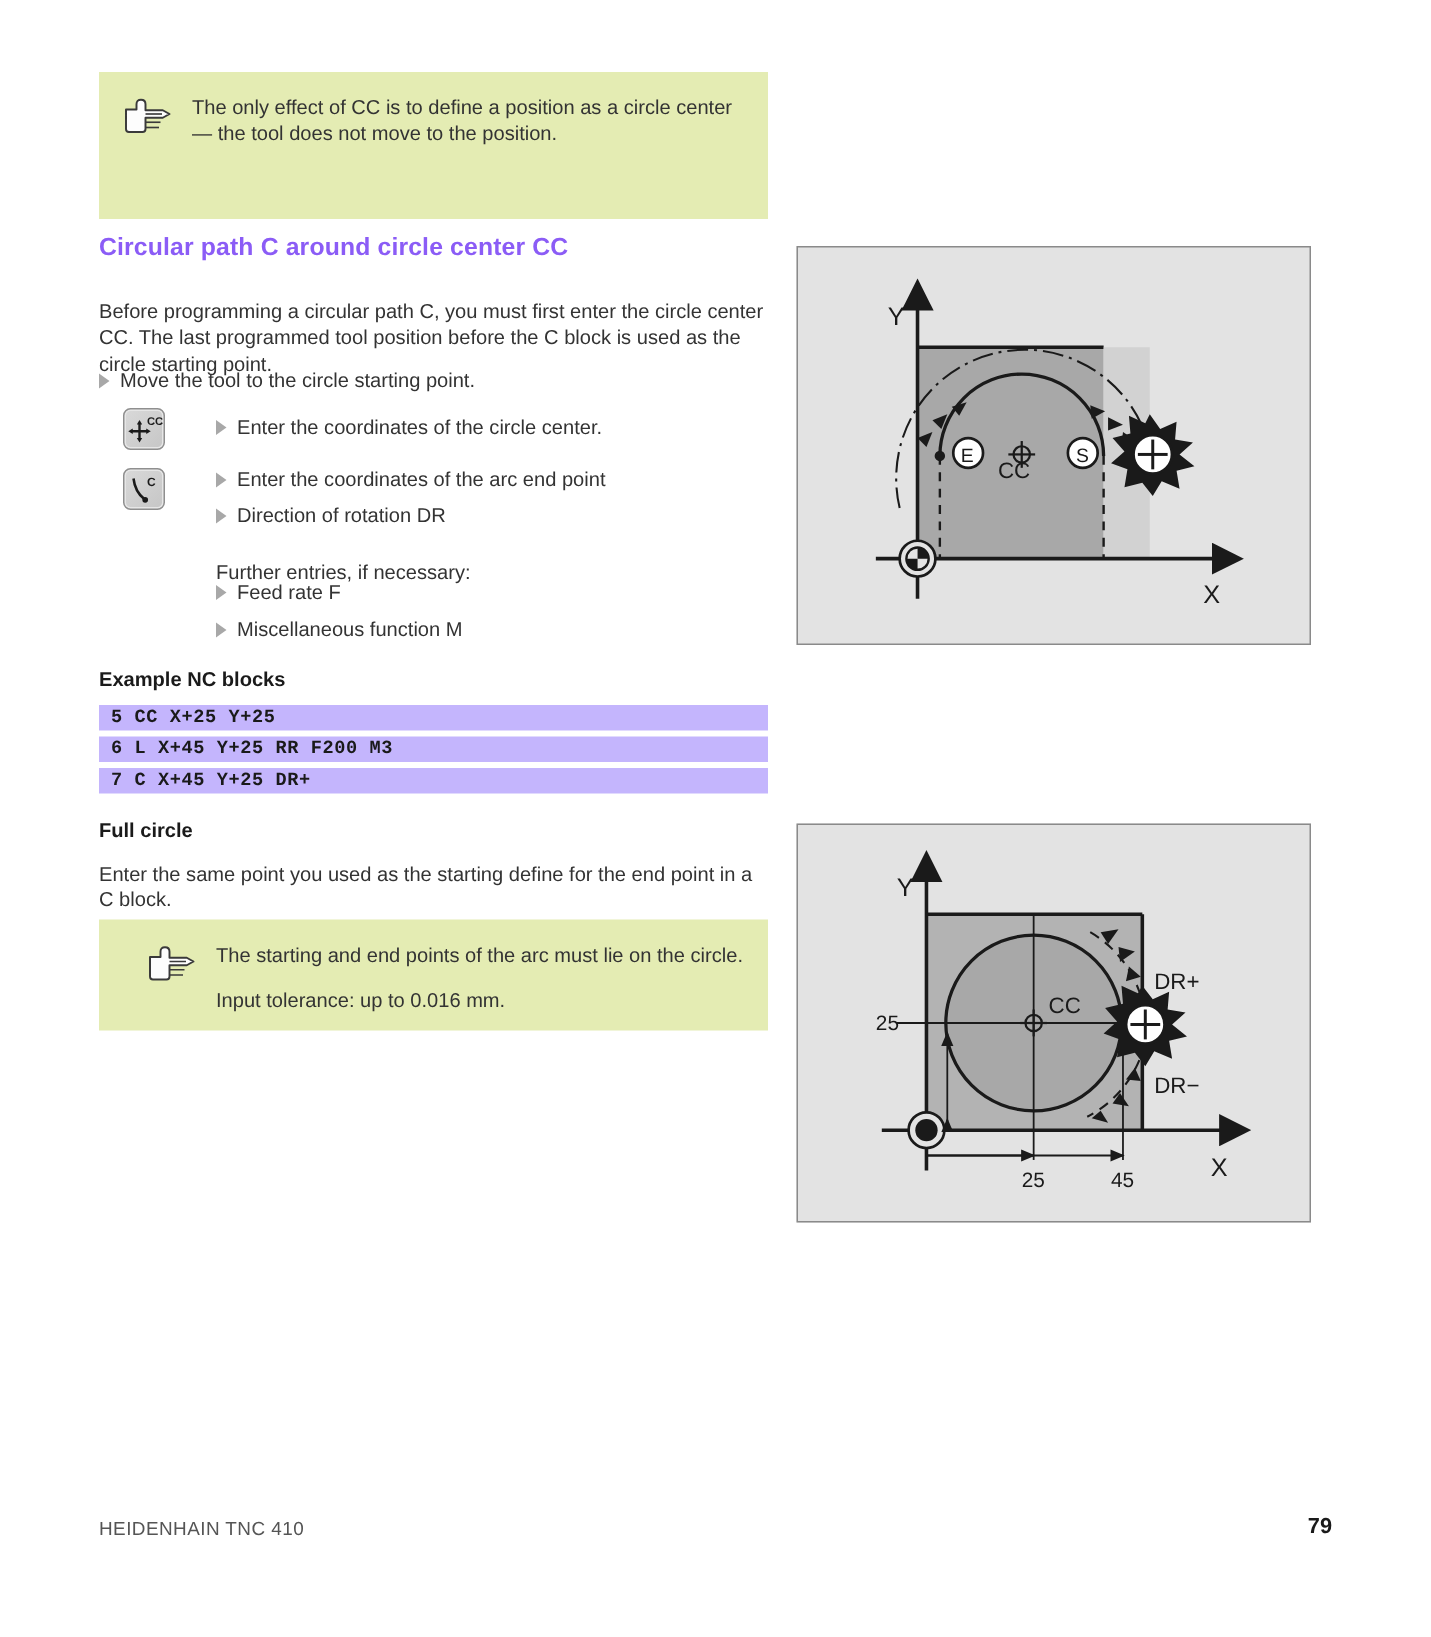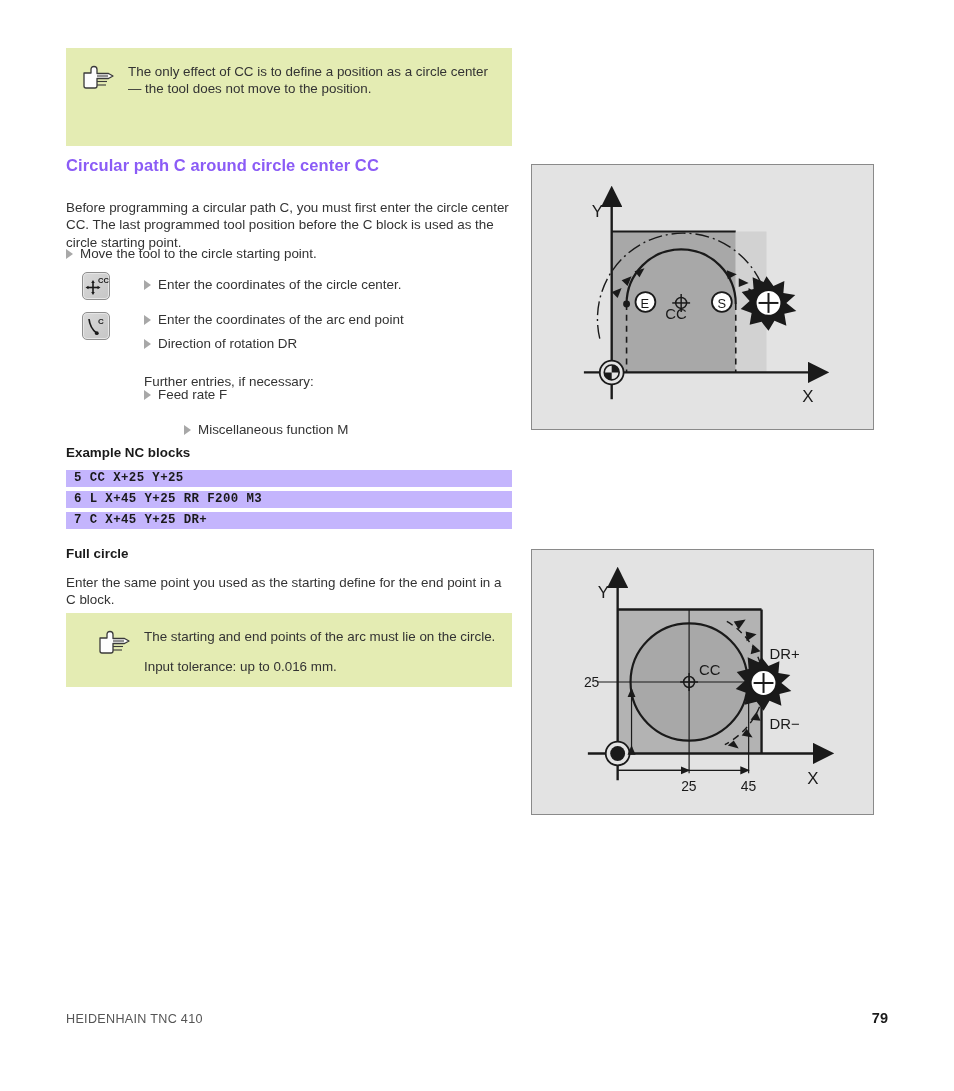--- a/index.html
+++ b/index.html
@@ -88,21 +88,21 @@
     border-top: 5px solid transparent;
     border-bottom: 5px solid transparent;
     margin-top: 4px;
   }
   #bullet-move   { left: 66px;  top: 245px; }
   #bullet-center { left: 144px; top: 276px; }
   #bullet-arcend { left: 144px; top: 311px; }
   #bullet-dr     { left: 144px; top: 335px; }
   #further       { left: 144px; top: 361px; }
   #bullet-feed   { left: 144px; top: 386px; }
-  #bullet-misc   { left: 144px; top: 421px; margin-left: 40px; }
+  #bullet-misc   { left: 144px; top: 411px; }
 
   
   .keycap {
     position: absolute;
     width: 26px;
     height: 26px;
     border-radius: 5px;
     background: linear-gradient(to bottom right, #d9d9d9, #c6c6c6);
     border: 1px solid #8f8f8f;
     box-shadow: inset 0 0 0 1px #e6e6e6;

